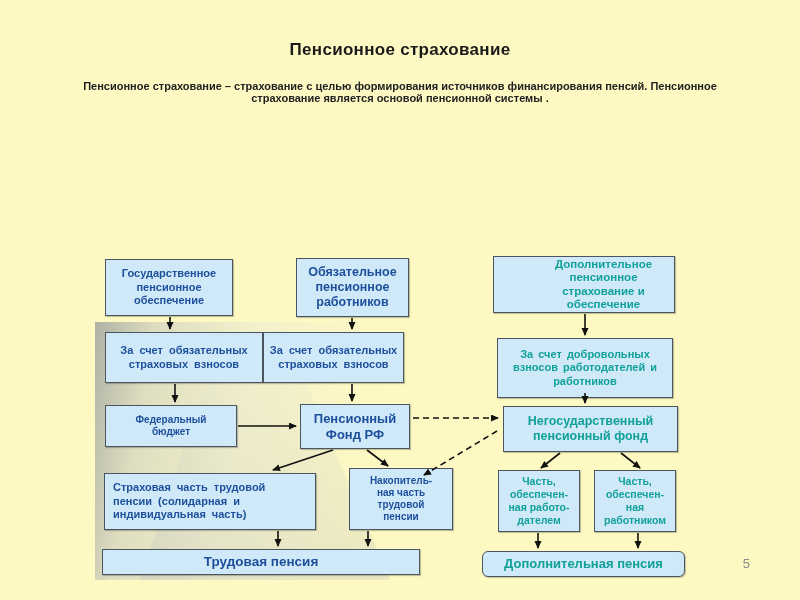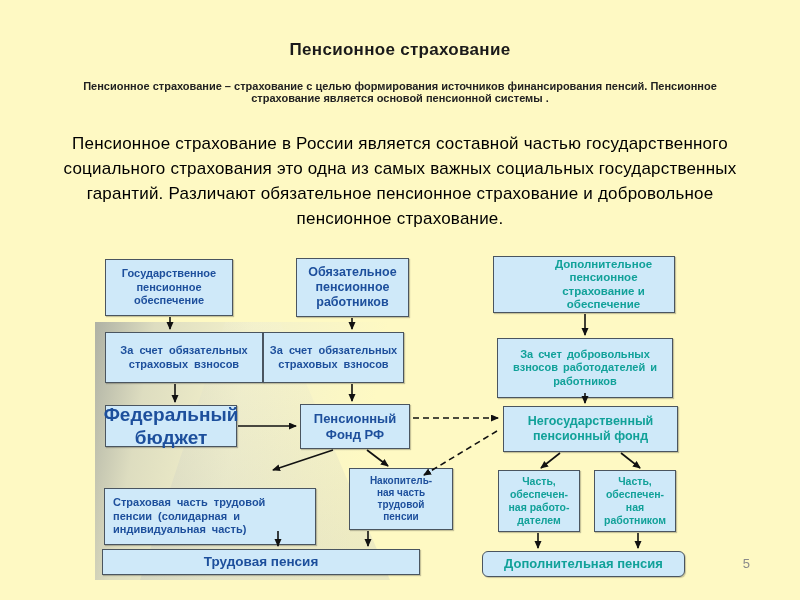--- a/index.html
+++ b/index.html
@@ -21,47 +21,46 @@
       background:linear-gradient(to bottom,rgba(255,255,255,.1),rgba(173,180,191,.55));
       clip-path:polygon(34% 0,56% 0,100% 100%,0% 100%);}
 
   .diagram{position:absolute;left:0;top:240px;width:800px;height:360px;}
   .arrows{position:absolute;left:0;top:0;width:800px;height:360px;pointer-events:none;}
 
   .box{position:absolute;box-sizing:border-box;display:flex;align-items:center;justify-content:center;
        text-align:center;background:#cfe9f9;border:1px solid #4a5560;color:#1d4f9c;font-weight:bold;
        white-space:pre-line;line-height:1.22;padding:2px 3px;box-shadow:1px 1px 1px rgba(0,0,0,.22);}
   .teal{color:#11a199;}
-  .align-left{text-align:left;justify-content:flex-start;padding-left:8px;margin-top:15px;}
+  .align-left{text-align:left;justify-content:flex-start;padding-left:8px;}
 
   
   .b1 {left:105px;top:19px; width:128px;height:57px;font-size:11px;}
   .b2 {left:296px;top:18px; width:113px;height:59px;font-size:12.5px;}
   .b3 {left:493px;top:16px; width:182px;height:57px;font-size:11.5px;line-height:1.15;padding-left:42px;}
   .b4 {left:105px;top:92px; width:158px;height:51px;font-size:11px;word-spacing:3px;}
   .b5 {left:263px;top:92px; width:141px;height:51px;font-size:11px;word-spacing:3px;}
   .b6 {left:497px;top:98px; width:176px;height:60px;font-size:11px;word-spacing:2px;}
-  .b7 {left:105px;top:165px;width:132px;height:42px;font-size:19px;}
+  .b7 {left:105px;top:165px;width:132px;height:42px;font-size:10px;}
   .b8 {left:300px;top:164px;width:110px;height:45px;font-size:13px;}
   .b9 {left:503px;top:166px;width:175px;height:46px;font-size:12.5px;}
   .b10{left:104px;top:233px;width:212px;height:57px;font-size:11px;word-spacing:3px;}
   .b11{left:316px;top:228px;width:104px;height:62px;font-size:10px;margin-left:33px;}
   .b12{left:498px;top:230px;width:82px;height:62px;font-size:10.5px;}
   .b13{left:594px;top:230px;width:82px;height:62px;font-size:10.5px;}
   .b14{left:102px;top:309px;width:318px;height:26px;font-size:13.5px;}
   .b15{left:482px;top:311px;width:203px;height:26px;font-size:13px;border-radius:6px;}
 </style>
 </head>
 <body>
 
 <div class="slide">
 
   <div class="title">Пенсионное страхование</div>
   <div class="subtitle">Пенсионное страхование – страхование с целью формирования источников финансирования пенсий. Пенсионное страхование является основой пенсионной системы .</div>
-  <div class="body-text">Пенсионное страхование в России является составной частью государственного социального страхования это одна из самых важных социальных государственных гарантий. Различают обязательное пенсионное страхование и добровольное пенсионное страхование.</div>
 
   <div class="bg-band"></div>
   <div class="bg-cone"></div>
 
   <div class="diagram">
 
     <div class="box b1">Государственное
 пенсионное
 обеспечение</div>
     <div class="box b2">Обязательное

